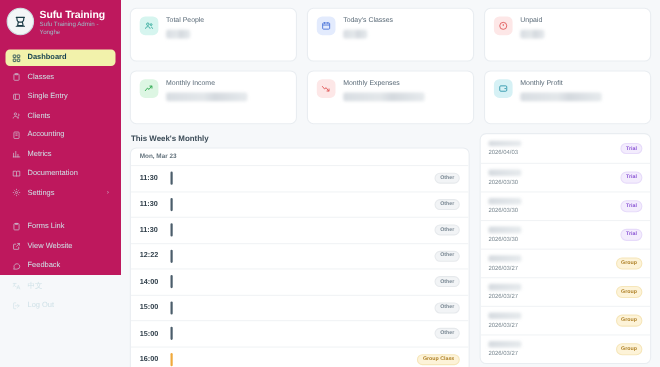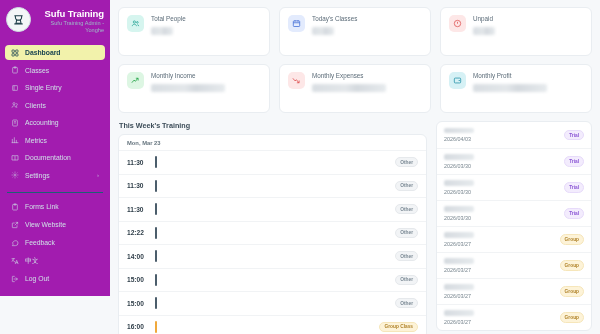--- a/index.html
+++ b/index.html
@@ -5,24 +5,24 @@
   * { margin:0; padding:0; box-sizing:border-box; }
   html,body {
     width:600px; height:334px; overflow:hidden;
     font-family:"Liberation Sans", sans-serif;
     background:#f6f8fa;
   }
   .app { display:flex; width:600px; height:334px; }
 
   
   .sidebar {
-    width:110px; flex:0 0 110px; height:296px;
-    background:#a21caf; color:#dce9ee;
+    width:110px; flex:0 0 110px; height:250px;
+    background:#be185d; color:#dce9ee;
     display:flex; flex-direction:column;
-    padding:0; position:relative;text-align:right;
+    padding:0; position:relative;
   }
   .brand { display:flex; gap:5px; padding:7px 6px 8px 6px; align-items:flex-start; }
   .avatar {
     width:25px; height:25px; border-radius:50%;
     background:#f3f6f7; flex:0 0 25px;
     display:flex; align-items:center; justify-content:center;
     border:1px solid #cfdde2;
   }
   .avatar svg { display:block; }
   .brand-text { padding-top:1px; min-width:0; }
@@ -382,21 +382,21 @@
           <div class="blur-val w-lg"></div>
         </div>
       </div>
 
     </div>
 
     <div class="lower">
 
       <section class="schedule-col">
         <div class="sec-head">
-          <span class="sec-title">This Week's Training</span>
+          <span class="sec-title">This Week's Monthly</span>
         </div>
         <div class="panel">
           <div class="day-head">Mon, Mar 23</div>
 
           <div class="sch-row">
             <span class="sch-time">11:30</span>
             <span class="sch-bar"></span>
             <span class="sch-lines"><span class="bl" style="width:62%"></span><span class="bl l2" style="width:24%"></span></span>
             <span class="badge other">Other</span>
           </div>

